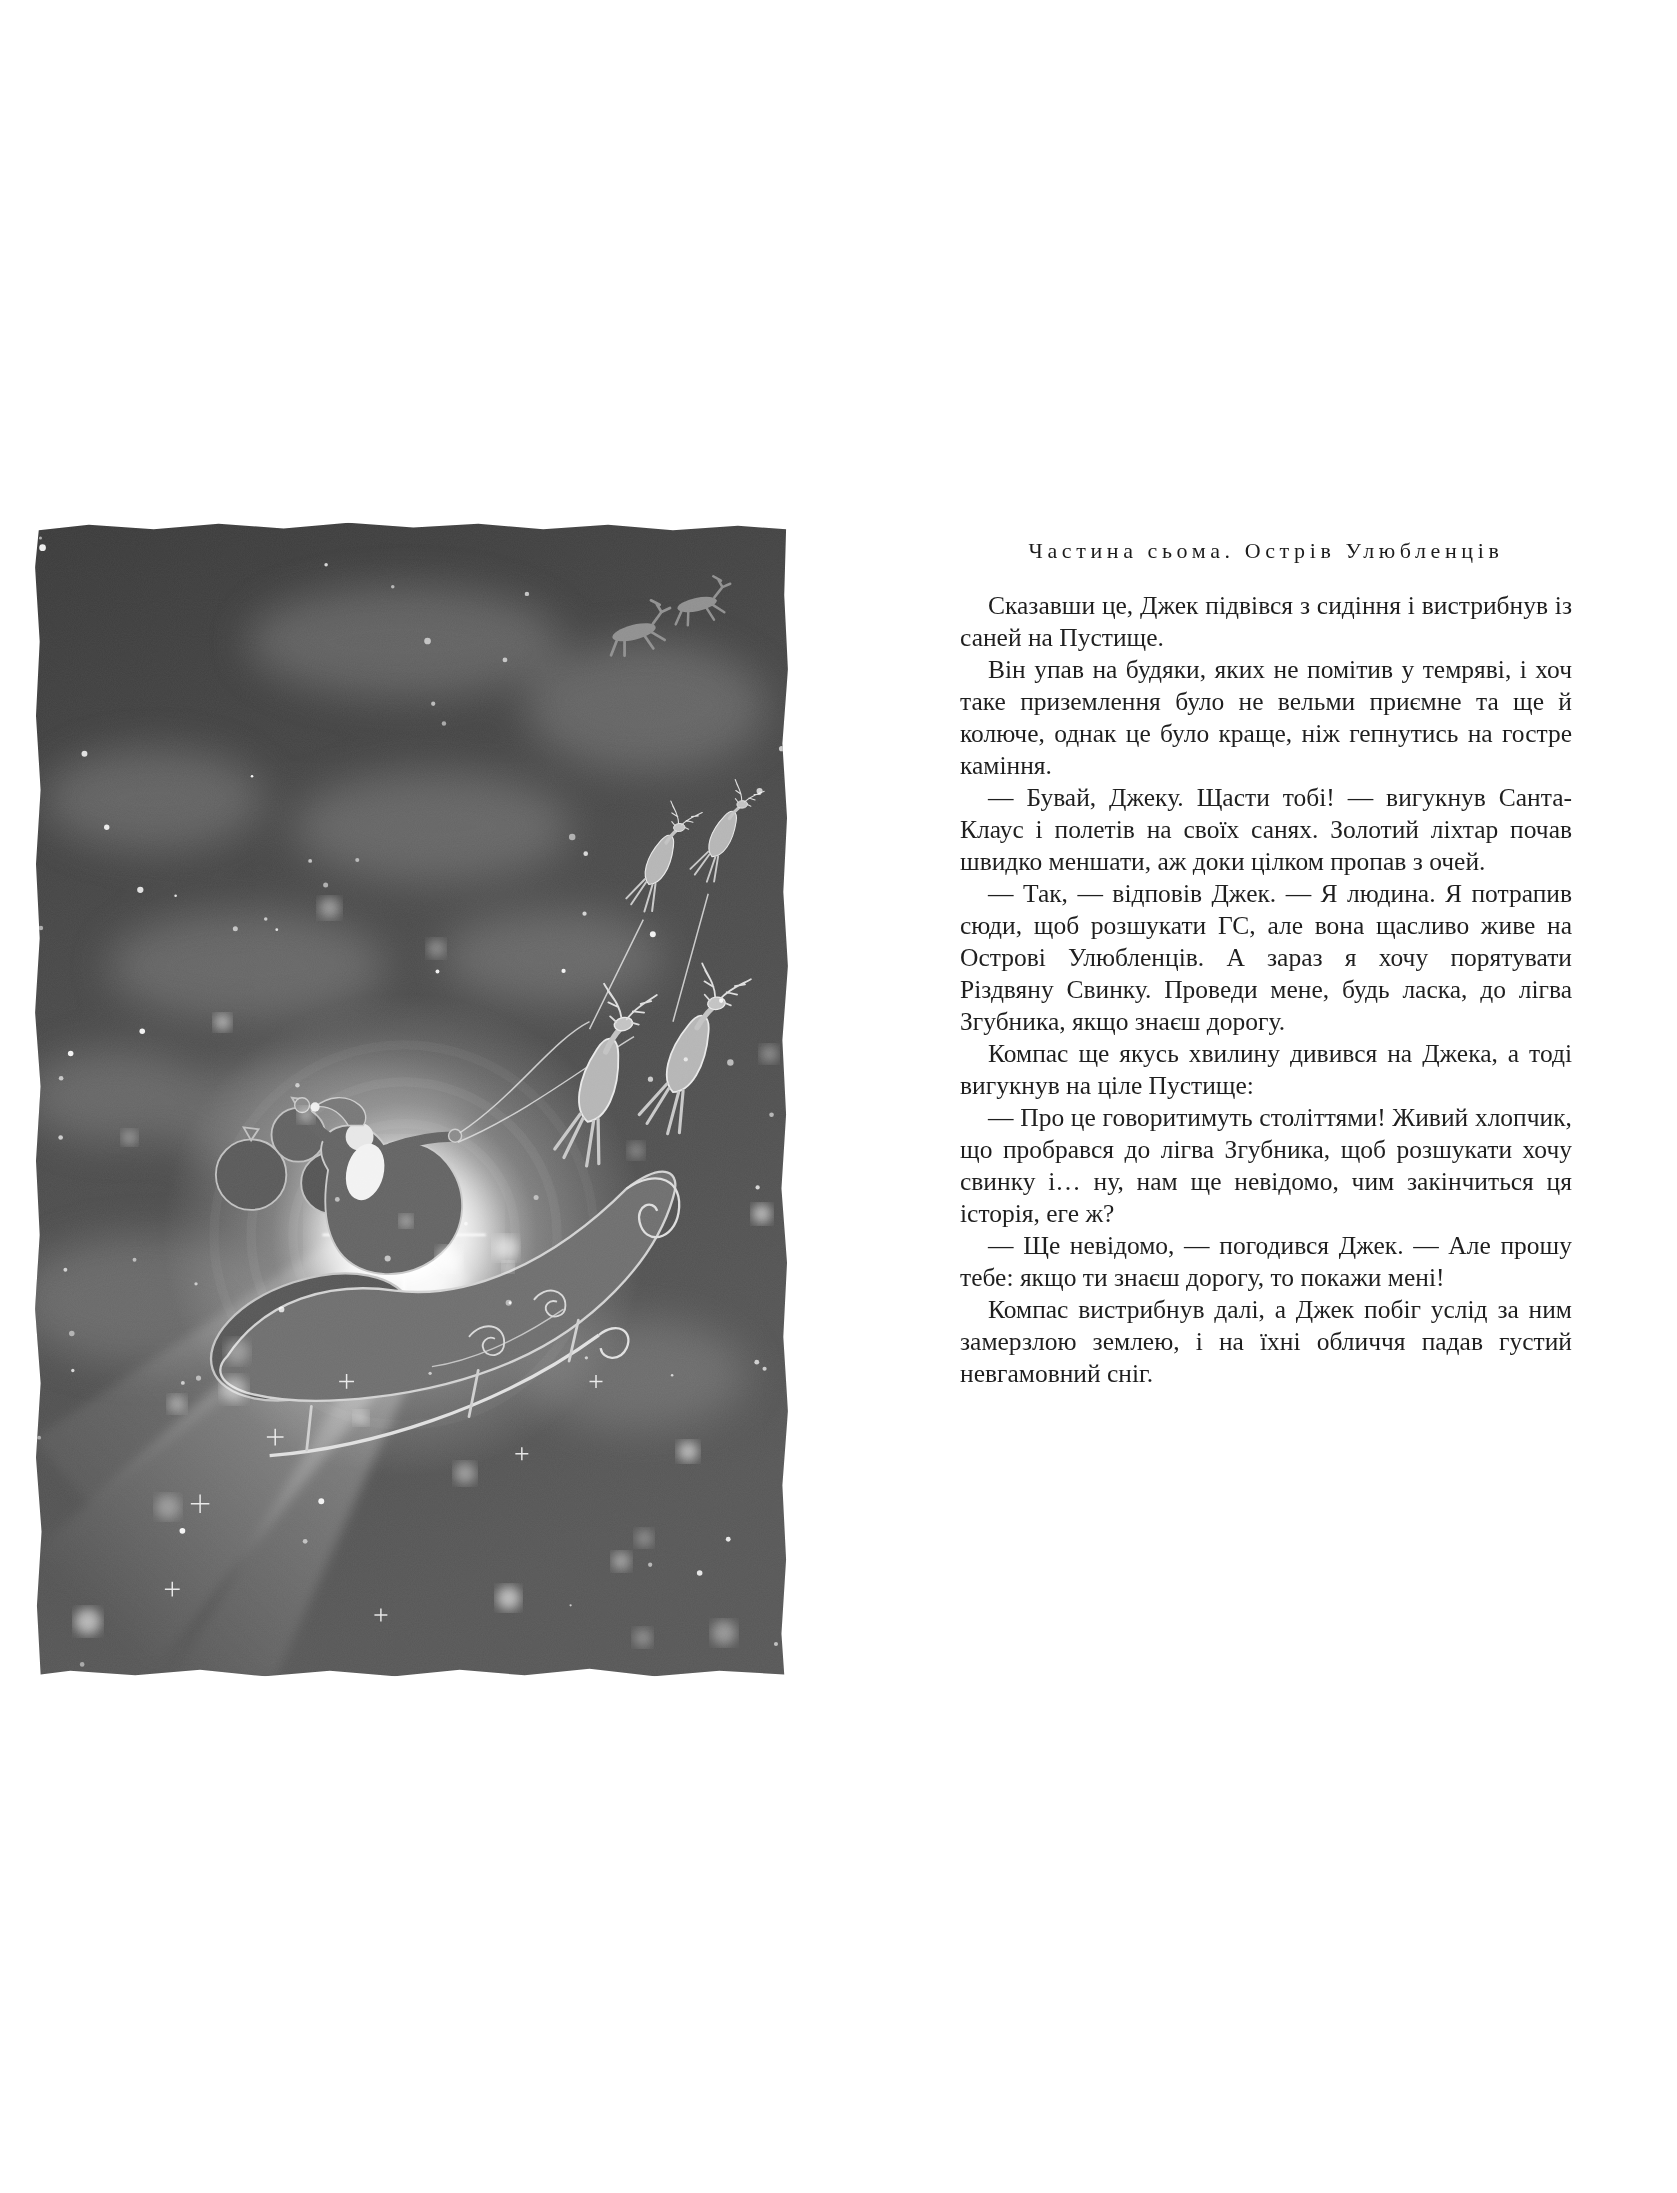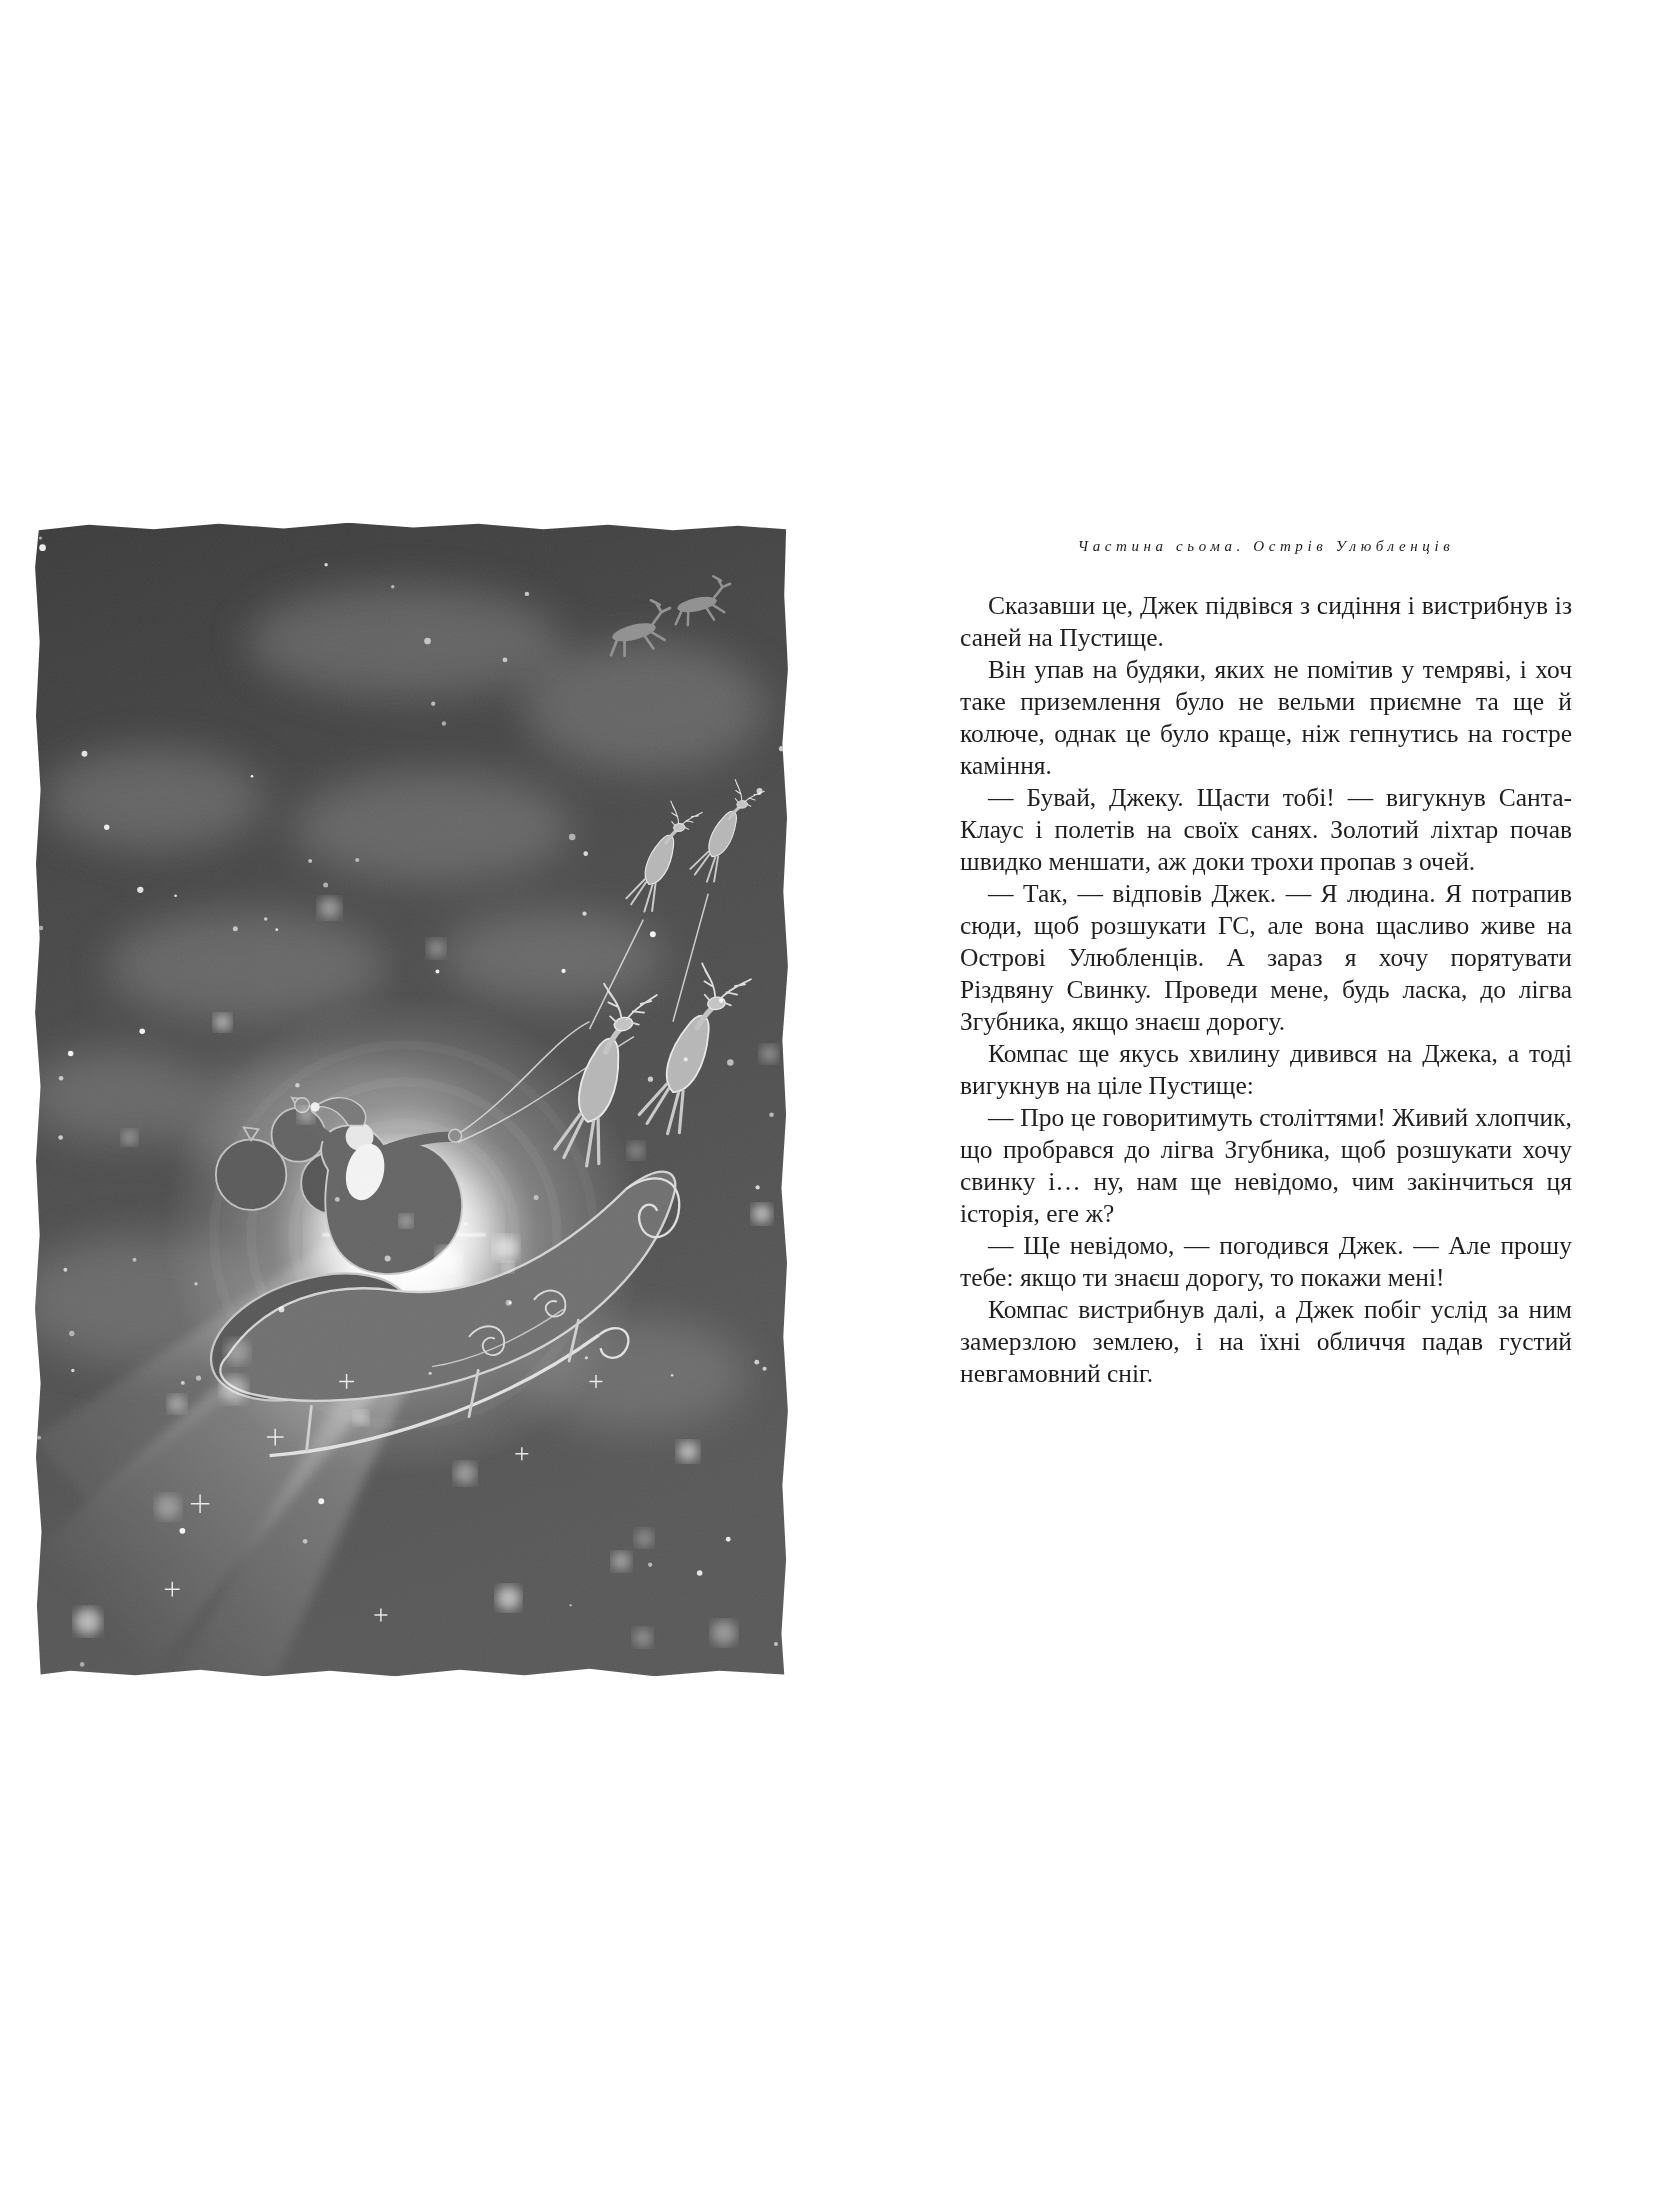--- a/index.html
+++ b/index.html
@@ -21,25 +21,24 @@
     width: 757px; height: 1159px;
   }
   .illustration-wrap svg { display: block; width: 100%; height: 100%; }
 
   
   .running-head {
     position: absolute;
     left: 960px; top: 538px;
     width: 612px;
     text-align: center;
-    font-size: 15px;
+    font-size: 22px;
     letter-spacing: 4.6px;
     color: #1c1c1c;
     white-space: nowrap;
-    font-style: italic;
   }
   .text-column {
     position: absolute;
     left: 960px; top: 590px;
     width: 612px;
   }
   .text-column p.para {
     margin: 0;
     font-size: 25.5px;
     line-height: 32px;
@@ -300,21 +299,21 @@
         <rect x="0" y="0" width="816" height="1250" filter="url(#grain)"></rect>
       </g>
     </svg>
   </div>
 
   <div class="running-head">Частина сьома. Острів Улюбленців</div>
 
   <div class="text-column">
       <p class="para"><span>Сказавши це, Джек підвівся з сидіння і вистрибнув із саней на Пустище.</span></p>
       <p class="para"><span>Він упав на будяки, яких не помітив у темряві, і хоч таке приземлення було не вельми приємне та ще й колюче, однак це було краще, ніж гепнутись на гостре каміння.</span></p>
-      <p class="para"><span>— Бувай, Джеку. Щасти тобі! — вигукнув Санта-Клаус і полетів на своїх санях. Золотий ліхтар почав швидко меншати, аж доки трохи пропав з очей.</span></p>
+      <p class="para"><span>— Бувай, Джеку. Щасти тобі! — вигукнув Санта-Клаус і полетів на своїх санях. Золотий ліхтар почав швидко меншати, аж доки цілком пропав з очей.</span></p>
       <p class="para"><span>— Так, — відповів Джек. — Я людина. Я потрапив сюди, щоб розшукати ГС, але вона щасливо живе на Острові Улюбленців. А зараз я хочу порятувати Різдвяну Свинку. Проведи мене, будь ласка, до лігва Згубника, якщо знаєш дорогу.</span></p>
       <p class="para"><span>Компас ще якусь хвилину дивився на Джека, а тоді вигукнув на ціле Пустище:</span></p>
       <p class="para"><span>— Про це говоритимуть століттями! Живий хлопчик, що пробрався до лігва Згубника, щоб розшукати хочу свинку і… ну, нам ще невідомо, чим закінчиться ця історія, еге ж?</span></p>
       <p class="para"><span>— Ще невідомо, — погодився Джек. — Але прошу тебе: якщо ти знаєш дорогу, то покажи мені!</span></p>
       <p class="para"><span>Компас вистрибнув далі, а Джек побіг услід за ним замерзлою землею, і на їхні обличчя падав густий невгамовний сніг.</span></p>
     </div>
 
 </div>
 
 

